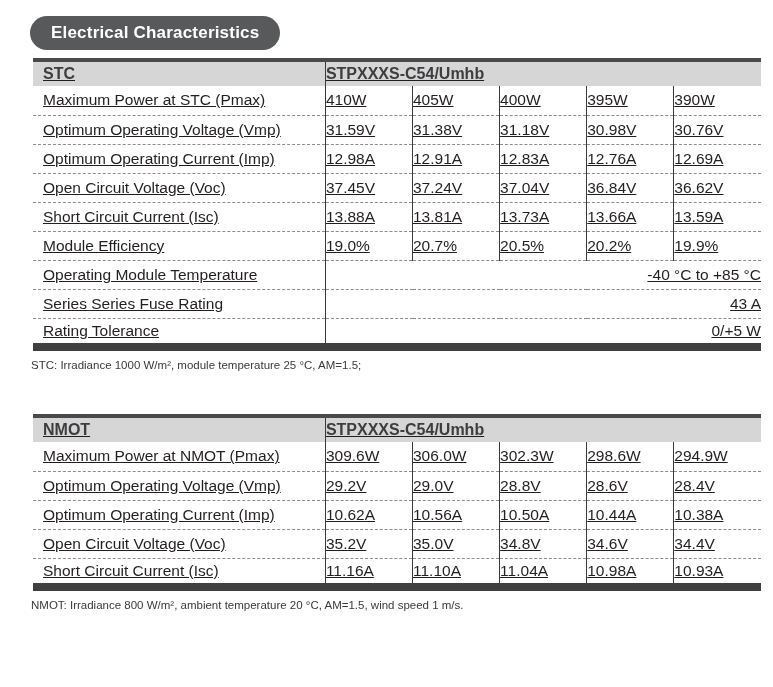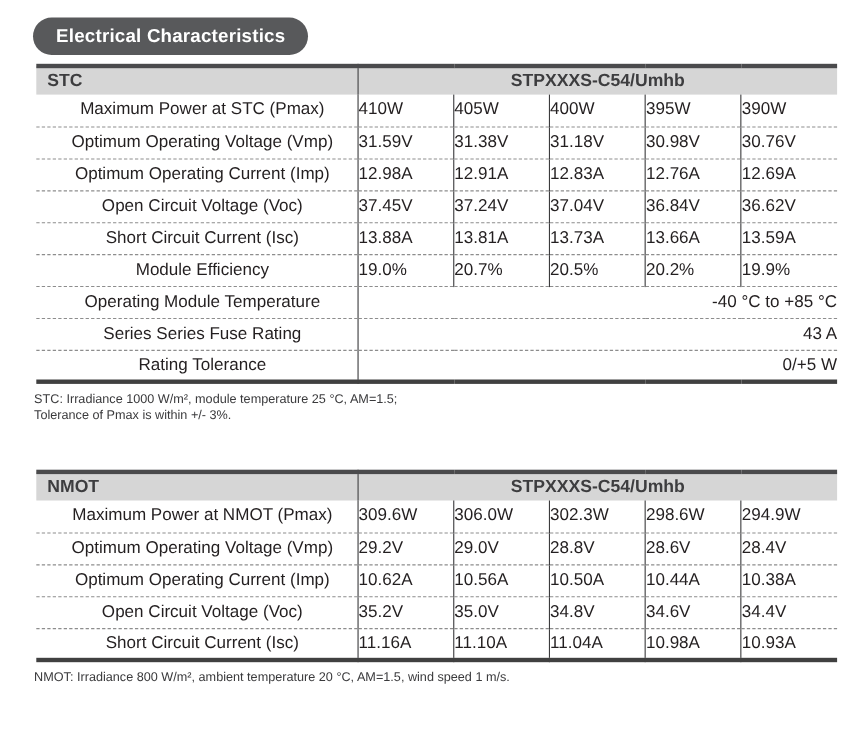--- a/index.html
+++ b/index.html
@@ -28,47 +28,48 @@
     padding: 7px 21px 7px 21px;
     border-radius: 18px;
     letter-spacing: 0.2px;
   }
   table.spec-table {
     width: 728px;
     margin: 8px 0 0 33px;
     border-collapse: collapse;
     table-layout: fixed;
     border-top: 4px solid #4a4a4c;
-    border-bottom: 4px solid #404040;
+    border-bottom: 8px solid #404040;
+    text-decoration: underline;
   }
   table.nmot { margin-top: 41px; }
   col.c-label { width: 292px; }
   col.c-val { width: 87px; }
   tr.head-row td {
     background: #d6d6d6;
     font-weight: bold;
     font-size: 16px;
     height: 26px;
     color: #3d3d3f;
     vertical-align: middle;
   }
   tr.head-row td.label-cell {
     text-align: left;
     padding-left: 10px;
     border-right: 1px solid #3b3b3d;
   }
-  tr.head-row td.model-cell { text-align: center; }
+  tr.head-row td.model-cell { text-align: left; }
   td {
     height: 29px;
     font-size: 15.5px;
     vertical-align: middle;
     padding: 0;
   }
   td.label-cell {
-    text-align: center;
+    text-align: left;
     padding-left: 10px;
     border-right: 1px solid #3b3b3d;
   }
   td.val-cell {
     text-align: left;
     border-right: 1px solid #3b3b3d;
     margin-left: 44px;
   }
   td.val-cell.last { border-right: none; }
   td.merged-cell {
@@ -163,21 +164,20 @@
       </tr>
       <tr class="dashed">
         <td class="label-cell">Rating Tolerance</td>
         <td class="merged-cell" colspan="5">0/+5 W</td>
       </tr>
     </tbody>
   </table>
 
   <div class="footnote">
     <div>STC: Irradiance 1000 W/m², module temperature 25 °C, AM=1.5;</div>
-    <div>Tolerance of Pmax is within +/- 3%.</div>
   </div>
 
   
   <table class="spec-table nmot">
     <colgroup>
       <col class="c-label">
         <col class="c-val">
         <col class="c-val">
         <col class="c-val">
         <col class="c-val">

